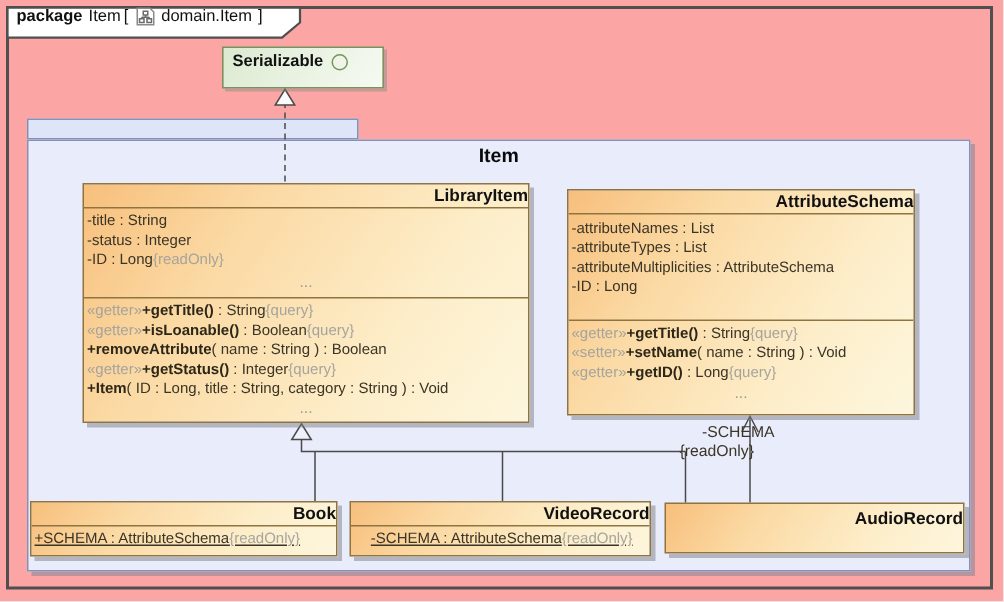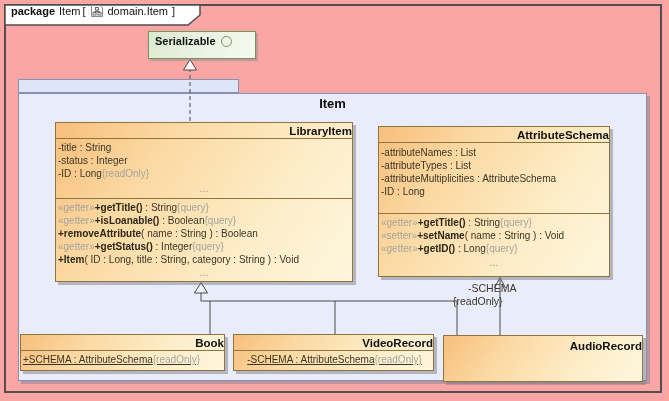--- a/index.html
+++ b/index.html
@@ -144,17 +144,17 @@
     </div>
   </div>
 
   <div class="cls" style="left:233px;top:334px;width:201px;height:37px;">
     <div class="cls-name" style="height:16px;">VideoRecord</div>
     <div class="comp" style="padding-top:2px;text-align:center;">
       <div class="m ul"><span>-SCHEMA : AttributeSchema</span><span class="muted">{readOnly}</span></div>
     </div>
   </div>
 
-  <div class="cls" style="left:443px;top:335px;width:200px;height:47px;">
+  <div class="cls" style="left:443px;top:335px;width:200px;height:34px;">
     <div class="cls-name noline" style="height:16px;padding-top:4px;">AudioRecord</div>
   </div>
 
 </div>
 
 </body></html>

